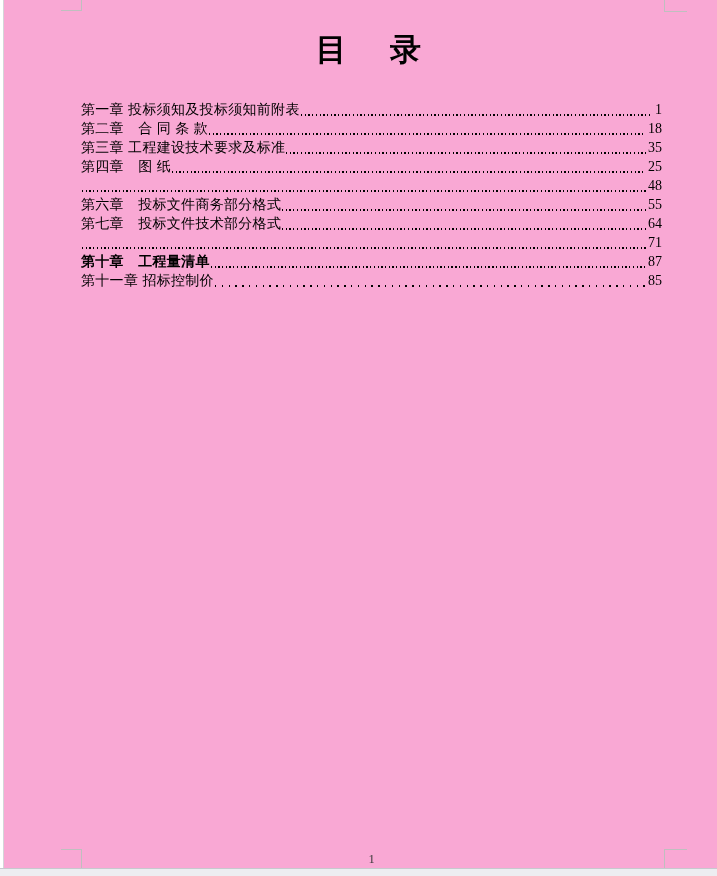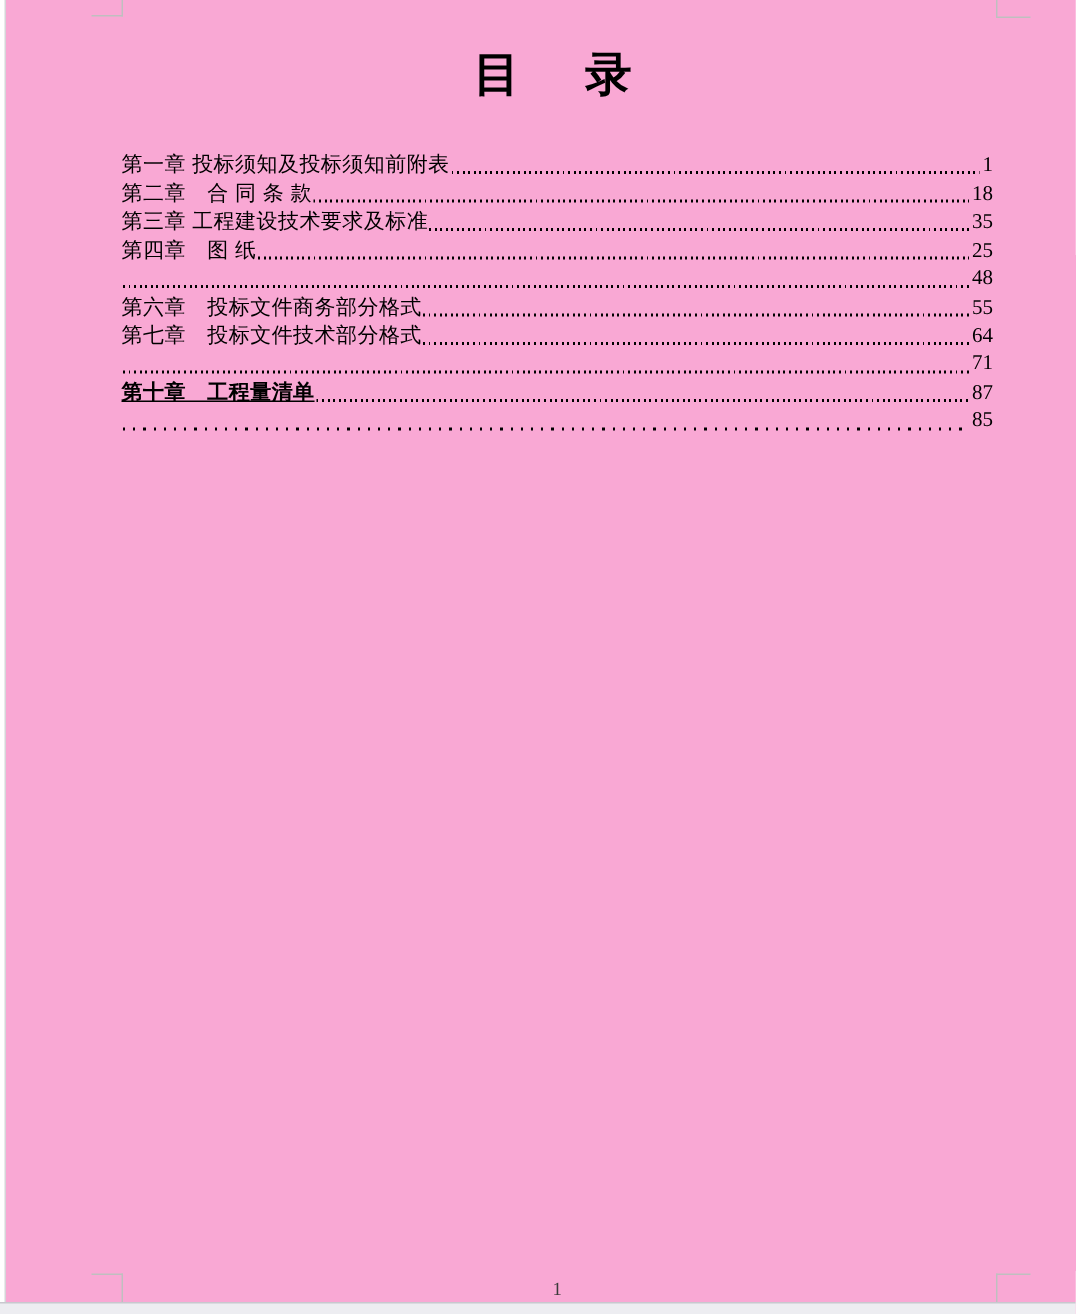--- a/index.html
+++ b/index.html
@@ -38,21 +38,21 @@
     font-weight:bold; font-size:31px; line-height:38px;
     letter-spacing:0.2em; white-space:pre;
   }
 
   .toc { position:absolute; left:77px; top:100px; width:581px; }
   .toc-row {
     display:flex; align-items:baseline;
     height:19px; line-height:19px; font-size:14px;
   }
   .toc-label { white-space:pre; letter-spacing:0.3px; flex:0 0 auto; }
-  .toc-row.bold .toc-label { font-weight:bold;text-decoration:underline; }
+  .toc-row.bold .toc-label { font-weight:bold; }
   .leader {
     flex:1 1 auto; align-self:stretch; position:relative;
     margin:0 2px 0 1px; min-width:10px;
   }
   .leader::before {
     content:""; position:absolute; left:0; right:0; bottom:3px; height:2px;
     background-image:repeating-linear-gradient(to right,#000 0 1.3px,transparent 1.3px 3.7px);
   }
   .toc-row.wide .leader::before {
     background-image:repeating-linear-gradient(to right,#000 0 1.4px,transparent 1.4px 6.8px);
@@ -130,20 +130,21 @@
     </div>
 
 
     <div class="toc-row bold">
       <span class="toc-label">第十章　工程量清单</span>
       <span class="leader"></span>
       <span class="toc-page">87</span>
     </div>
 
     <div class="toc-row wide">
+      <span class="toc-label">第十一章 招标控制价</span>
       <span class="leader"></span>
       <span class="toc-page">85</span>
     </div>
 
   </div>
 
   <div class="footer-page-num">1</div>
 
 </div>
 

